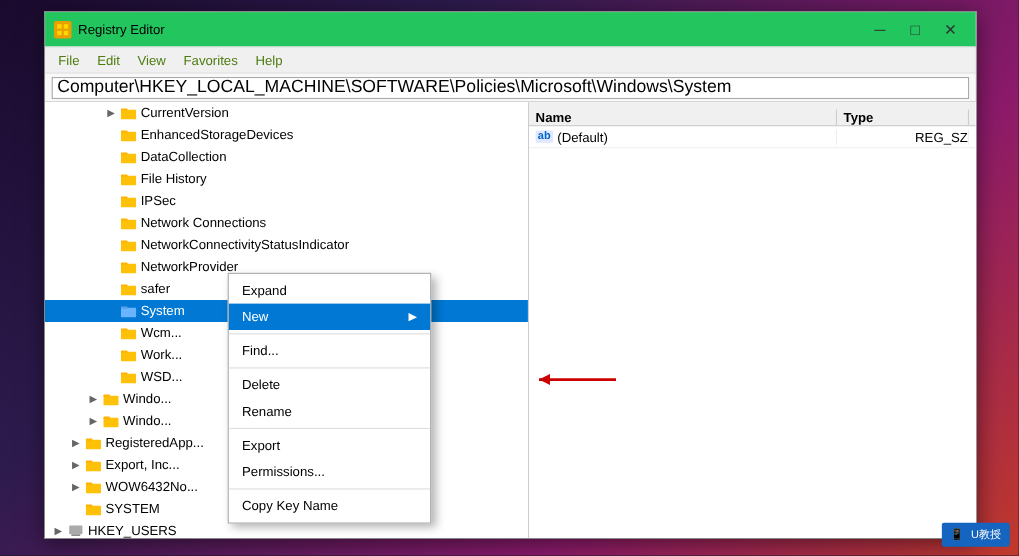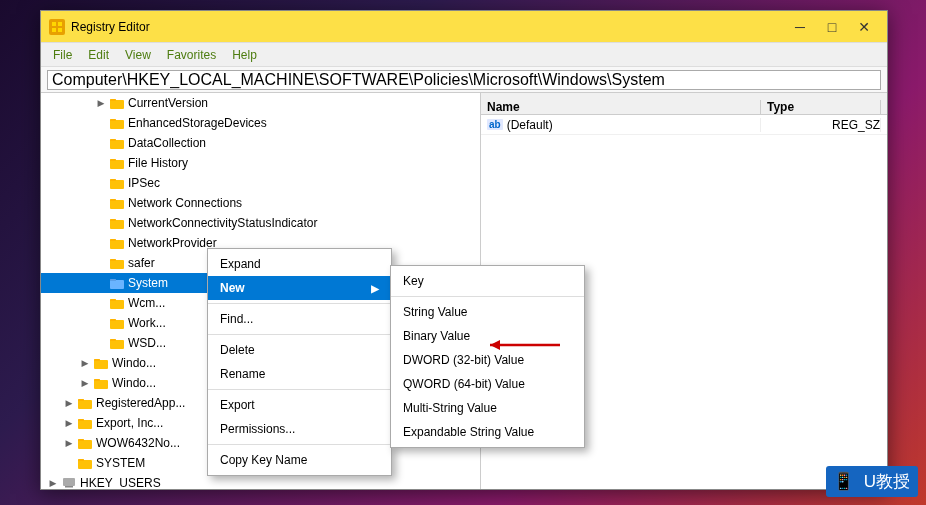--- a/index.html
+++ b/index.html
@@ -21,21 +21,21 @@
       height: 480px;
       background: #f0f0f0;
       border: 1px solid #888;
       box-shadow: 0 4px 20px rgba(0,0,0,0.5);
       display: flex;
       flex-direction: column;
     }
 
     
     .title-bar {
-      background: #fde047;
+      background: #22c55e;
       height: 32px;
       display: flex;
       align-items: center;
       padding: 0 8px;
       border-bottom: 1px solid #ddd;
       flex-shrink: 0;
     }
     .title-bar-icon {
       width: 16px;
       height: 16px;
@@ -284,21 +284,21 @@
     }
 
     
     .watermark {
       position: fixed;
       bottom: 8px;
       right: 8px;
       background: #1565c0;
       color: white;
       padding: 4px 8px;
-      font-size: 17px;
+      font-size: 10px;
       border-radius: 3px;
       z-index: 200;
     }
 
     
     .indent-1 { padding-left: 20px; }
     .indent-2 { padding-left: 36px; }
     .indent-3 { padding-left: 52px; }
 
     .ab-icon {
@@ -588,46 +588,36 @@
       </div>
     </div>
 
   </div>
 </div>
 
 <div class="context-menus" style="position:fixed; top:0; left:0; width:100%; height:100%; pointer-events:none; z-index:1000;border-radius:24px;">
 
   <div class="ctx-menu" style="left: 207px; top: 248px; pointer-events:all;">
     <div class="ctx-item">Expand</div>
-    <div class="ctx-item highlighted" style="justify-content:space-between;font-weight:bold;">
+    <div class="ctx-item highlighted" style="justify-content:space-between;">
       <span>New</span>
       <span class="ctx-arrow">▶</span>
     </div>
     <div class="ctx-separator"></div>
     <div class="ctx-item">Find...</div>
     <div class="ctx-separator"></div>
     <div class="ctx-item">Delete</div>
     <div class="ctx-item">Rename</div>
     <div class="ctx-separator"></div>
     <div class="ctx-item">Export</div>
     <div class="ctx-item">Permissions...</div>
     <div class="ctx-separator"></div>
     <div class="ctx-item">Copy Key Name</div>
   </div>
 
-  <div class="sub-ctx-menu" style="left: 390px; top: 265px; pointer-events:all;">
-    <div class="ctx-item">Key</div>
-    <div class="ctx-separator"></div>
-    <div class="ctx-item">String Value</div>
-    <div class="ctx-item">Binary Value</div>
-    <div class="ctx-item">DWORD (32-bit) Value</div>
-    <div class="ctx-item">QWORD (64-bit) Value</div>
-    <div class="ctx-item">Multi-String Value</div>
-    <div class="ctx-item">Expandable String Value</div>
-  </div>
 
   <svg style="position:absolute; left:480px; top:320px; pointer-events:none;" width="120" height="50" viewBox="0 0 120 50">
     <line x1="80" y1="25" x2="10" y2="25" stroke="#cc0000" stroke-width="2.5"></line>
     <polygon points="10,25 20,20 20,30" fill="#cc0000"></polygon>
   </svg>
 
 </div>
 
 <div class="watermark">
   <span style="margin-right:4px;">📱</span>

